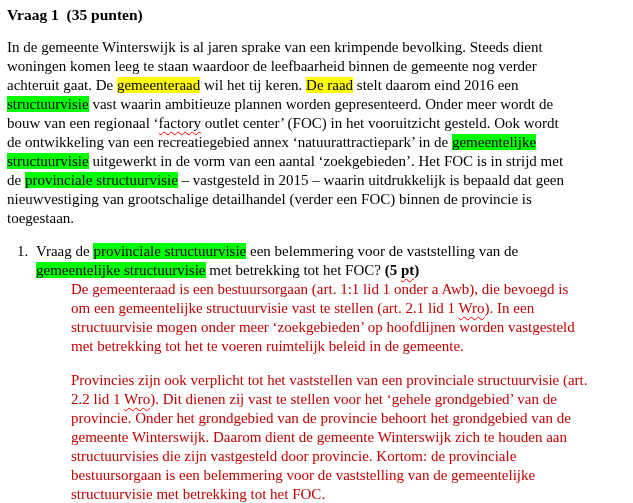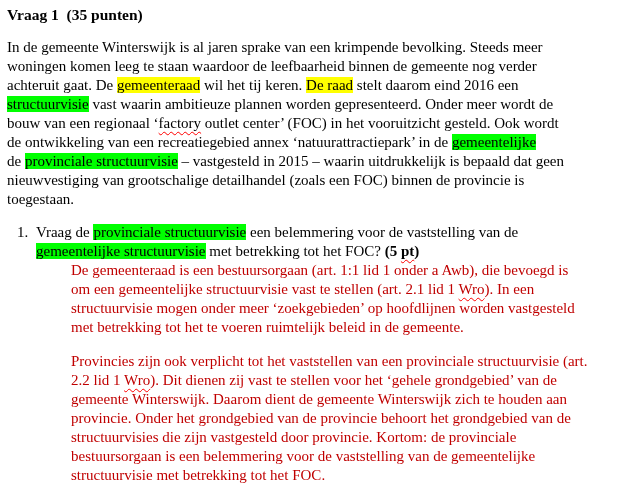--- a/index.html
+++ b/index.html
@@ -50,28 +50,29 @@
   .answer-second { margin-top: 15px; }
 </style>
 </head>
 <body>
 
 <div class="page">
 
   <h1 class="doc-title">Vraag 1  (35 punten)</h1>
 
   <div class="para">
-      <div class="line"><span>In de gemeente Winterswijk is al jaren sprake van een krimpende bevolking. Steeds meer</span></div>
+      <div class="line"><span>In de gemeente Winterswijk is al jaren sprake van een krimpende bevolking. Steeds dient</span></div>
       <div class="line"><span>woningen komen leeg te staan waardoor de leefbaarheid binnen de gemeente nog verder</span></div>
       <div class="line"><span>achteruit gaat. De </span><span class="hl-yellow">gemeenteraad</span><span> wil het tij keren. </span><span class="hl-yellow">De raad</span><span> stelt daarom eind 2016 een</span></div>
       <div class="line"><span class="hl-green">structuurvisie</span><span> vast waarin ambitieuze plannen worden gepresenteerd. Onder meer wordt de</span></div>
       <div class="line"><span>bouw van een regionaal ‘</span><span class="sq">factory</span><span> outlet center’ (FOC) in het vooruitzicht gesteld. Ook wordt</span></div>
       <div class="line"><span>de ontwikkeling van een recreatiegebied annex ‘natuurattractiepark’ in de </span><span class="hl-green">gemeentelijke</span></div>
+      <div class="line"><span class="hl-green">structuurvisie</span><span> uitgewerkt in de vorm van een aantal ‘zoekgebieden’. Het FOC is in strijd met</span></div>
       <div class="line"><span>de </span><span class="hl-green">provinciale structuurvisie</span><span> – vastgesteld in 2015 – waarin uitdrukkelijk is bepaald dat geen</span></div>
-      <div class="line"><span>nieuwvestiging van grootschalige detailhandel (zoals een FOC) binnen de provincie is</span></div>
+      <div class="line"><span>nieuwvestiging van grootschalige detailhandel (verder een FOC) binnen de provincie is</span></div>
       <div class="line"><span>toegestaan.</span></div>
     </div>
 
   <div class="question-row">
     <div class="q-num">1.</div>
     <div>
         <div class="line"><span>Vraag de </span><span class="hl-green">provinciale structuurvisie</span><span> een belemmering voor de vaststelling van de</span></div>
         <div class="line"><span class="hl-green">gemeentelijke structuurvisie</span><span> met betrekking tot het FOC? </span><span class="bold">(5 </span><span class="bold sq">pt</span><span class="bold">)</span></div>
       </div>
   </div>
@@ -79,20 +80,20 @@
   <div class="para answer answer-first">
       <div class="line"><span>De gemeenteraad is een bestuursorgaan (art. 1:1 lid 1 onder a Awb), die bevoegd is</span></div>
       <div class="line"><span>om een gemeentelijke structuurvisie vast te stellen (art. 2.1 lid 1 </span><span class="sq">Wro</span><span>). In een</span></div>
       <div class="line"><span>structuurvisie mogen onder meer ‘zoekgebieden’ op hoofdlijnen worden vastgesteld</span></div>
       <div class="line"><span>met betrekking tot het te voeren ruimtelijk beleid in de gemeente.</span></div>
     </div>
 
   <div class="para answer answer-second">
       <div class="line"><span>Provincies zijn ook verplicht tot het vaststellen van een provinciale structuurvisie (art.</span></div>
       <div class="line"><span>2.2 lid 1 </span><span class="sq">Wro</span><span>). Dit dienen zij vast te stellen voor het ‘gehele grondgebied’ van de</span></div>
+      <div class="line"><span>provincie. Onder het grondgebied van de provincie behoort het grondgebied van de</span></div>
       <div class="line"><span>gemeente Winterswijk. Daarom dient de gemeente Winterswijk zich te houden aan</span></div>
-      <div class="line"><span>provincie. Onder het grondgebied van de provincie behoort het grondgebied van de</span></div>
       <div class="line"><span>structuurvisies die zijn vastgesteld door provincie. Kortom: de provinciale</span></div>
       <div class="line"><span>bestuursorgaan is een belemmering voor de vaststelling van de gemeentelijke</span></div>
       <div class="line"><span>structuurvisie met betrekking tot het FOC.</span></div>
     </div>
 
 </div>
 
 </body></html>

